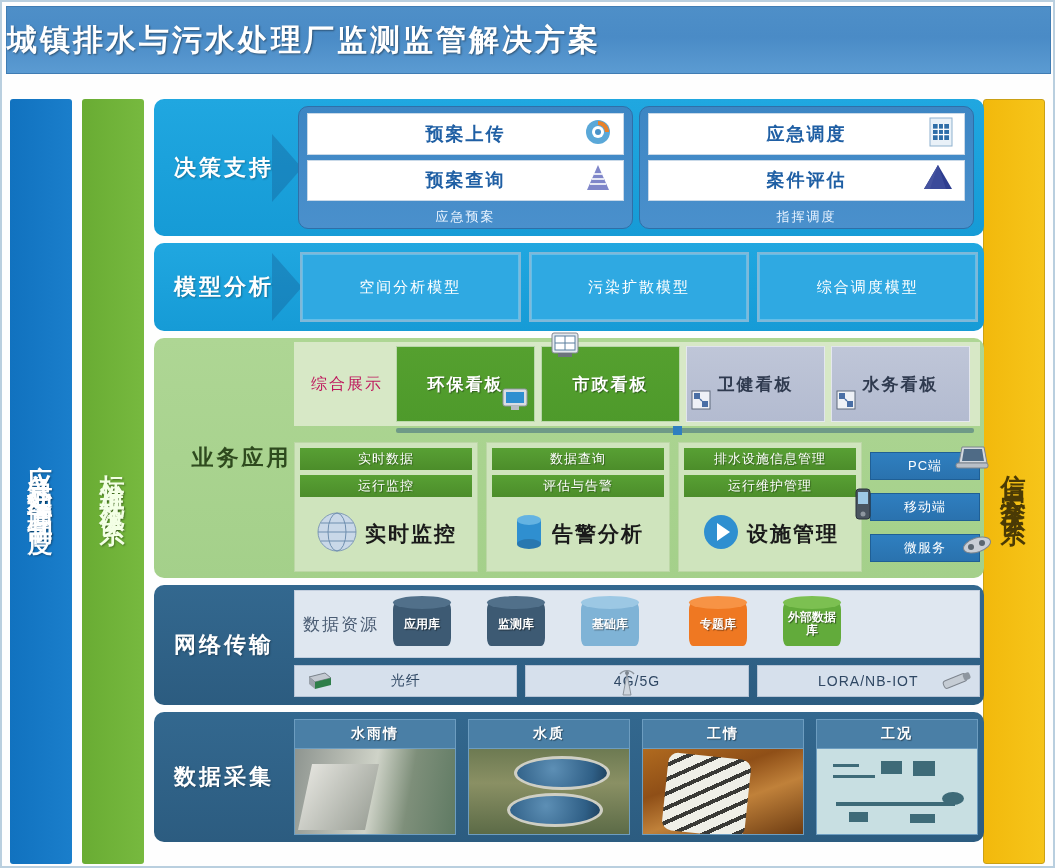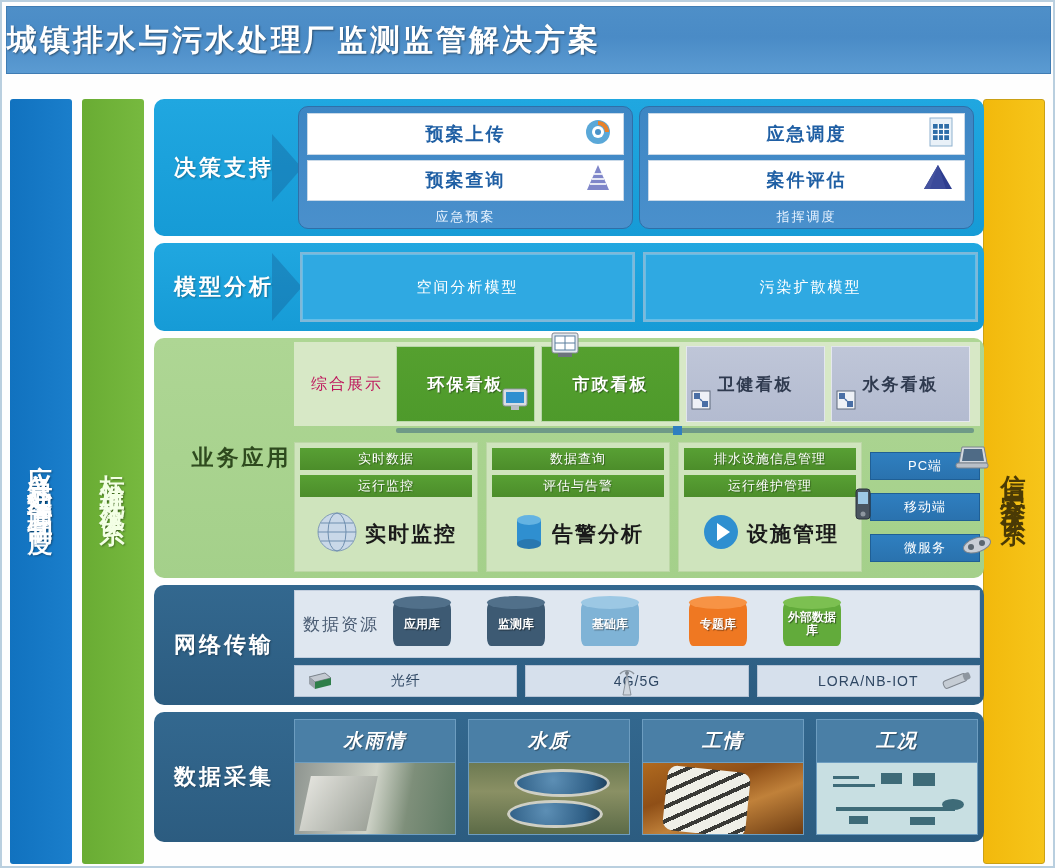--- a/index.html
+++ b/index.html
@@ -171,25 +171,24 @@
     display:flex; align-items:center; justify-content:center; position:relative;
     font-size:14px; color:#2f4763; letter-spacing:1px;
   }
 
   
   #layer-data { height: 130px; background: linear-gradient(180deg,#33688f,#2c5c80); }
   #layer-data .layer-label { color:#ffffff; }
   #data-row { display:flex; height:100%; padding:7px 6px 7px 0; gap:12px; }
   .data-card { flex:1; display:flex; flex-direction:column; }
   .data-cap {
-    height:44px; background:#4a7fa6; border:1px solid #6d9dc0;
+    height:30px; background:#4a7fa6; border:1px solid #6d9dc0;
     display:flex; align-items:center; justify-content:center;
-    color:#ffffff; font-size:19px; font-weight:bold; letter-spacing:2px;
+    color:#ffffff; font-size:14px; font-weight:bold; letter-spacing:2px;
     text-shadow:1px 1px 1px rgba(0,0,0,0.4);
-    font-style:italic;
   }
   .data-photo { flex:1; border:1px solid #6d9dc0; border-top:none; position:relative; overflow:hidden; }
 
   
   .ph-canal { background: linear-gradient(100deg,#8e9590 0%,#b9bdb4 32%,#cfd3c8 48%,#7e8f7a 70%,#5f7a63 100%); }
   .ph-canal::after { content:""; position:absolute; left:6%; top:18%; width:42%; height:78%;
     background: linear-gradient(115deg,#e2e2dc,#9ea39a); transform: skewX(-12deg); }
   .ph-tank { background: linear-gradient(180deg,#6d7a52 0%,#8a9064 40%,#5c6b47 100%); }
   .ph-tank .c1, .ph-tank .c2 { position:absolute; border-radius:50%;
     background: radial-gradient(circle at 40% 35%, #5d8fb5, #2f5f86 70%, #1d3f5c);
@@ -290,20 +289,21 @@
       </div>
     </div>
 
     <div class="layer" id="layer-model" data-interactable="false">
       <div class="layer-label" data-interactable="false">模型分析</div>
       <div class="notch" data-interactable="false"></div>
       <div class="layer-body" data-interactable="false">
         <div class="model-row" data-interactable="false">
           <div class="model-box" data-interactable="true">空间分析模型</div>
           <div class="model-box" data-interactable="true">污染扩散模型</div>
+          <div class="model-box" data-interactable="true">综合调度模型</div>
         </div>
       </div>
     </div>
 
     <div class="layer" id="layer-business" data-interactable="false">
       <div class="layer-label" data-interactable="false">业务应用</div>
       <div class="layer-body" data-interactable="false">
 
         <div id="biz-top" data-interactable="false">
           <div class="biz-top-label" data-interactable="false">综合展示</div>

